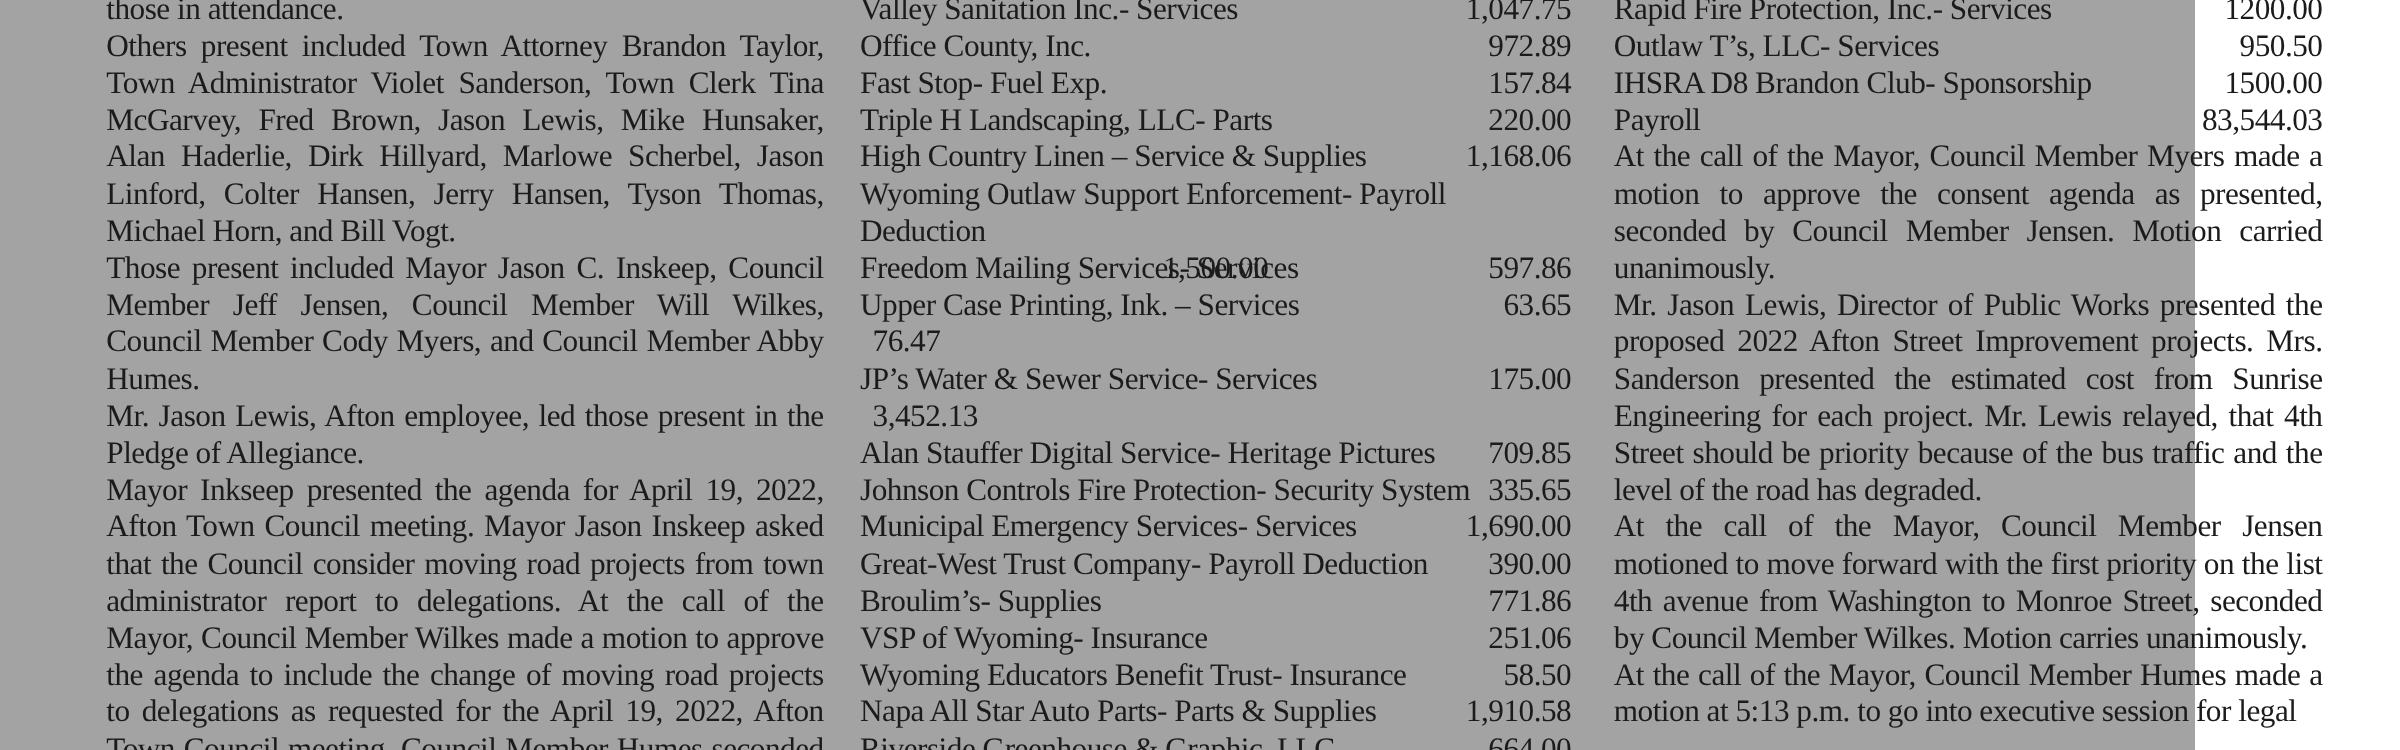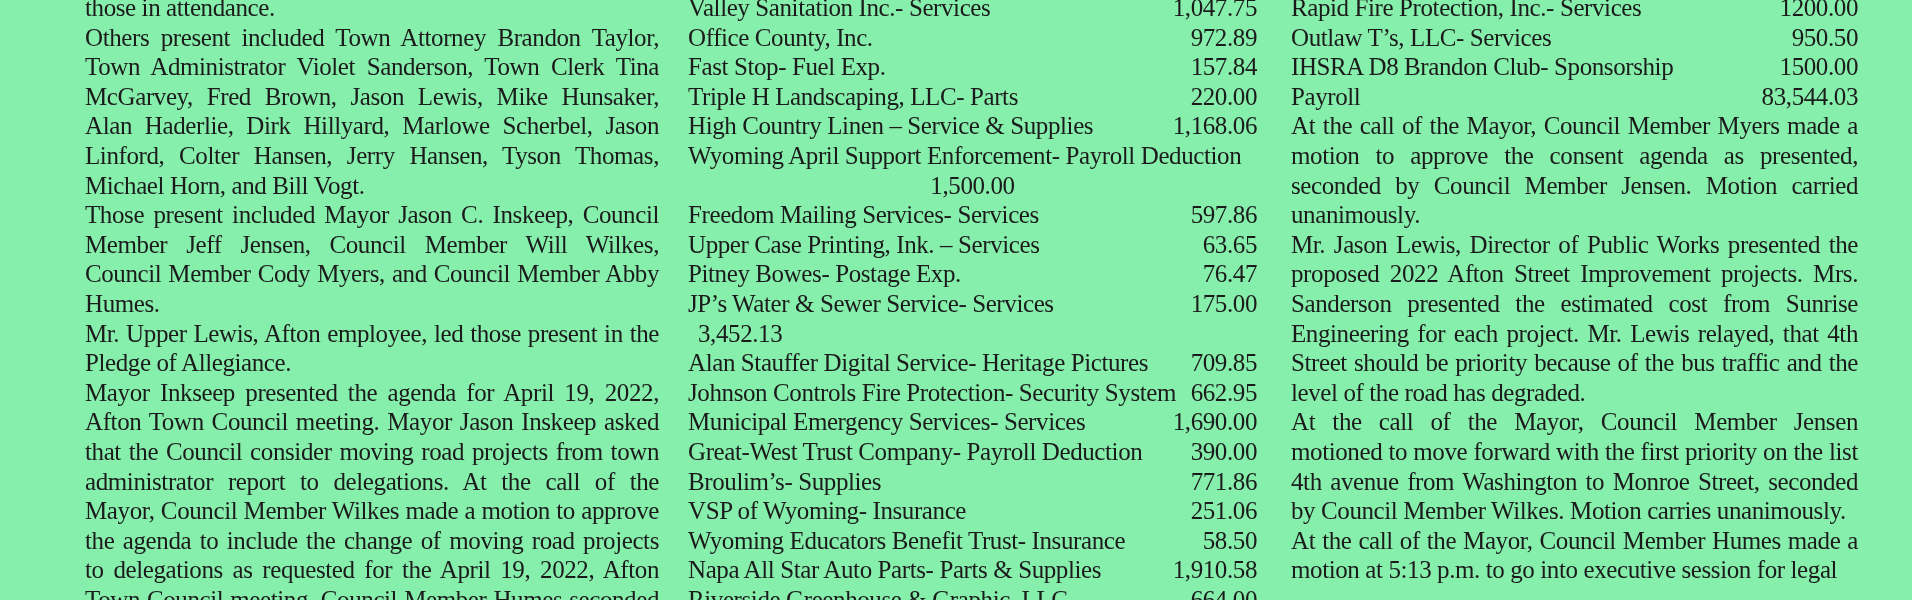--- a/index.html
+++ b/index.html
@@ -7,22 +7,22 @@
     width: 1920px; height: 600px;
     overflow: hidden;
     background: #ffffff;
   }
   body {
     font-family: "Liberation Serif", "DejaVu Serif", serif;
     color: #1b1b1b;
   }
   .page {
     position: relative;
-    width: 1912px; height: 600px;
-    background: #86efac;
+    width: 1756px; height: 600px;
+    background: #a3a3a3;
   }
   .col {
     position: absolute;
     top: -7px;
     font-size: 25px;
     line-height: 29.6px;
     letter-spacing: -0.4px;
   }
   .col-left   { left: 85px;   width: 574px; }
   .col-middle { left: 688px;  width: 569px; }
@@ -50,21 +50,21 @@
 </head>
 <body>
 
 <div class="page">
 
   <section class="col col-left">
     <div>
         <p class="para">those in attendance.</p>
         <p class="para">Others present included Town Attorney Brandon Taylor, Town Administrator Violet Sanderson, Town Clerk Tina McGarvey, Fred Brown, Jason Lewis, Mike Hunsaker, Alan Haderlie, Dirk Hillyard, Marlowe Scherbel, Jason Linford, Colter Hansen, Jerry Hansen, Tyson Thomas, Michael Horn, and Bill Vogt.</p>
         <p class="para">Those present included Mayor Jason C. Inskeep, Council Member Jeff Jensen, Council Member Will Wilkes, Council Member Cody Myers, and Council Member Abby Humes.</p>
-        <p class="para">Mr. Upper Lewis, Afton employee, led those present in the Pledge of Allegiance.</p>
+        <p class="para">Mr. Jason Lewis, Afton employee, led those present in the Pledge of Allegiance.</p>
         <p class="para">Mayor Inkseep presented the agenda for April 19, 2022, Afton Town Council meeting. Mayor Jason Inskeep asked that the Council consider moving road projects from town administrator report to delegations. At the call of the Mayor, Council Member Wilkes made a motion to approve the agenda to include the change of moving road projects to delegations as requested for the April 19, 2022, Afton Town Council meeting. Council Member Humes seconded the motion. Motion carried unanimously.</p>
       </div>
   </section>
 
   <section class="col col-middle">
     <div>
         <div class="row">
           <span class="vendor">Valley Sanitation Inc.- Services</span>
           <span class="amount">1,047.75</span>
         </div>
@@ -78,49 +78,48 @@
         </div>
         <div class="row">
           <span class="vendor">Triple H Landscaping, LLC- Parts</span>
           <span class="amount">220.00</span>
         </div>
         <div class="row">
           <span class="vendor">High Country Linen – Service &amp; Supplies</span>
           <span class="amount">1,168.06</span>
         </div>
         <div class="row wrap">
-          <span class="vendor">Wyoming April Support Enforcement- Payroll Deduction</span>
+          <span class="vendor">Wyoming Outlaw Support Enforcement- Payroll Deduction</span>
           <span class="amount">1,500.00</span>
         </div>
         <div class="row">
           <span class="vendor">Freedom Mailing Services- Services</span>
           <span class="amount">597.86</span>
         </div>
         <div class="row">
           <span class="vendor">Upper Case Printing, Ink. – Services</span>
           <span class="amount">63.65</span>
         </div>
         <div class="row">
-          <span class="vendor">Pitney Bowes- Postage Exp.</span>
           <span class="amount">76.47</span>
         </div>
         <div class="row">
           <span class="vendor">JP’s Water &amp; Sewer Service- Services</span>
           <span class="amount">175.00</span>
         </div>
         <div class="row">
           <span class="amount">3,452.13</span>
         </div>
         <div class="row">
           <span class="vendor">Alan Stauffer Digital Service- Heritage Pictures</span>
           <span class="amount">709.85</span>
         </div>
         <div class="row">
           <span class="vendor">Johnson Controls Fire Protection- Security System</span>
-          <span class="amount">662.95</span>
+          <span class="amount">335.65</span>
         </div>
         <div class="row">
           <span class="vendor">Municipal Emergency Services- Services</span>
           <span class="amount">1,690.00</span>
         </div>
         <div class="row">
           <span class="vendor">Great-West Trust Company- Payroll Deduction</span>
           <span class="amount">390.00</span>
         </div>
         <div class="row">

